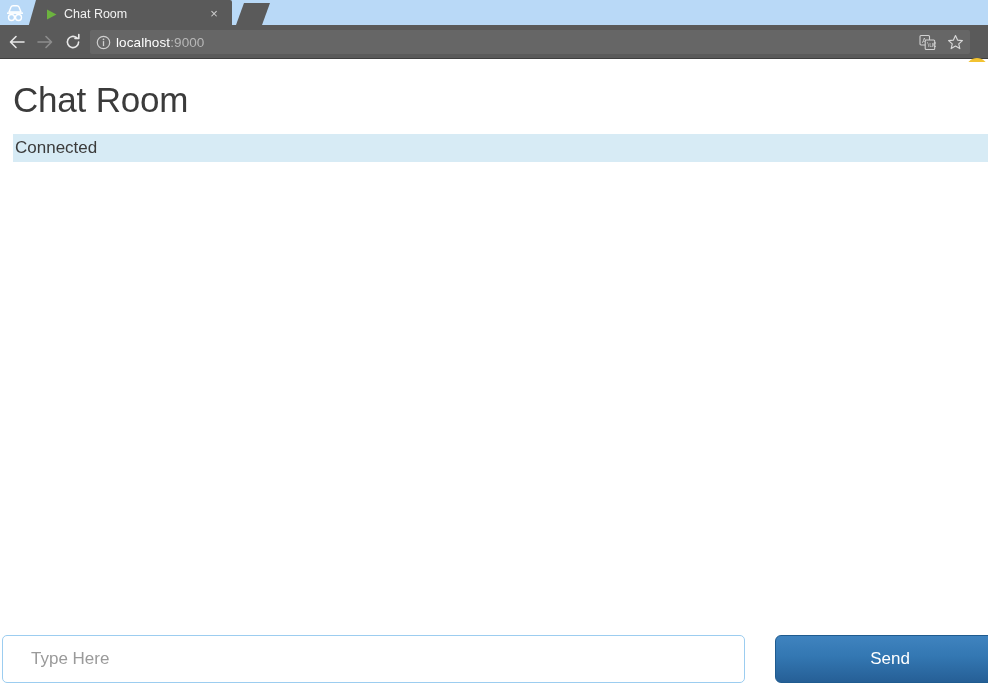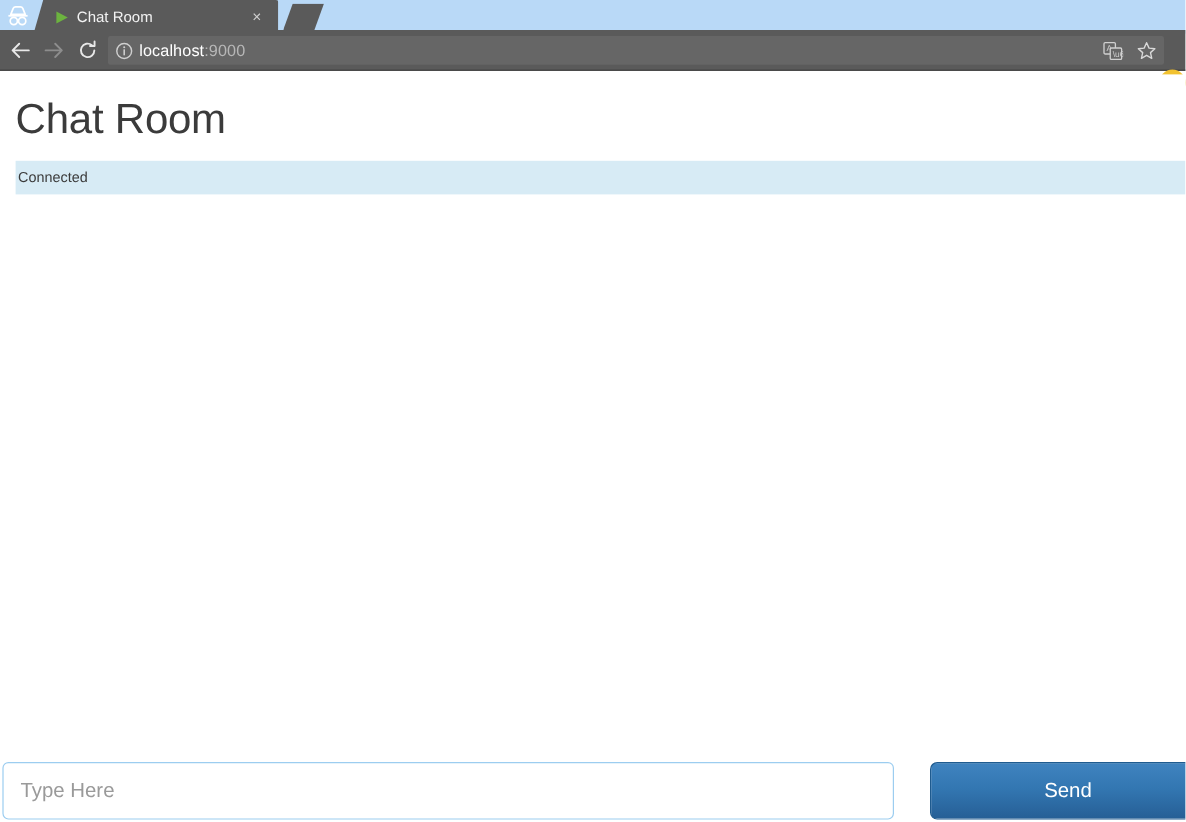--- a/index.html
+++ b/index.html
@@ -221,21 +221,21 @@
     left: 13px;
     top: 72px;
     width: 975px;
     height: 28px;
     background: #d7ebf5;
     display: flex;
     align-items: center;
   }
 
   .status-text {
-    font-size: 12px;
+    font-size: 17px;
     color: #3b3b3b;
     padding-left: 2px;
   }
 
   .message-list {
     position: absolute;
     left: 13px;
     top: 102px;
     width: 975px;
     height: 470px;
@@ -261,21 +261,21 @@
     top: 0px;
     width: 743px;
     height: 48px;
     box-sizing: border-box;
     border: 1px solid #9ccdf0;
     border-radius: 5px;
     background: #ffffff;
     font-size: 17px;
     font-family: "Liberation Sans", sans-serif;
     color: #333333;
-    padding: 0 14px;
+    padding: 0 28px;
     outline: none;
   }
   .message-input::placeholder {
     color: #9a9a9a;
   }
 
   .send-button {
     position: absolute;
     left: 775px;
     top: 0px;

